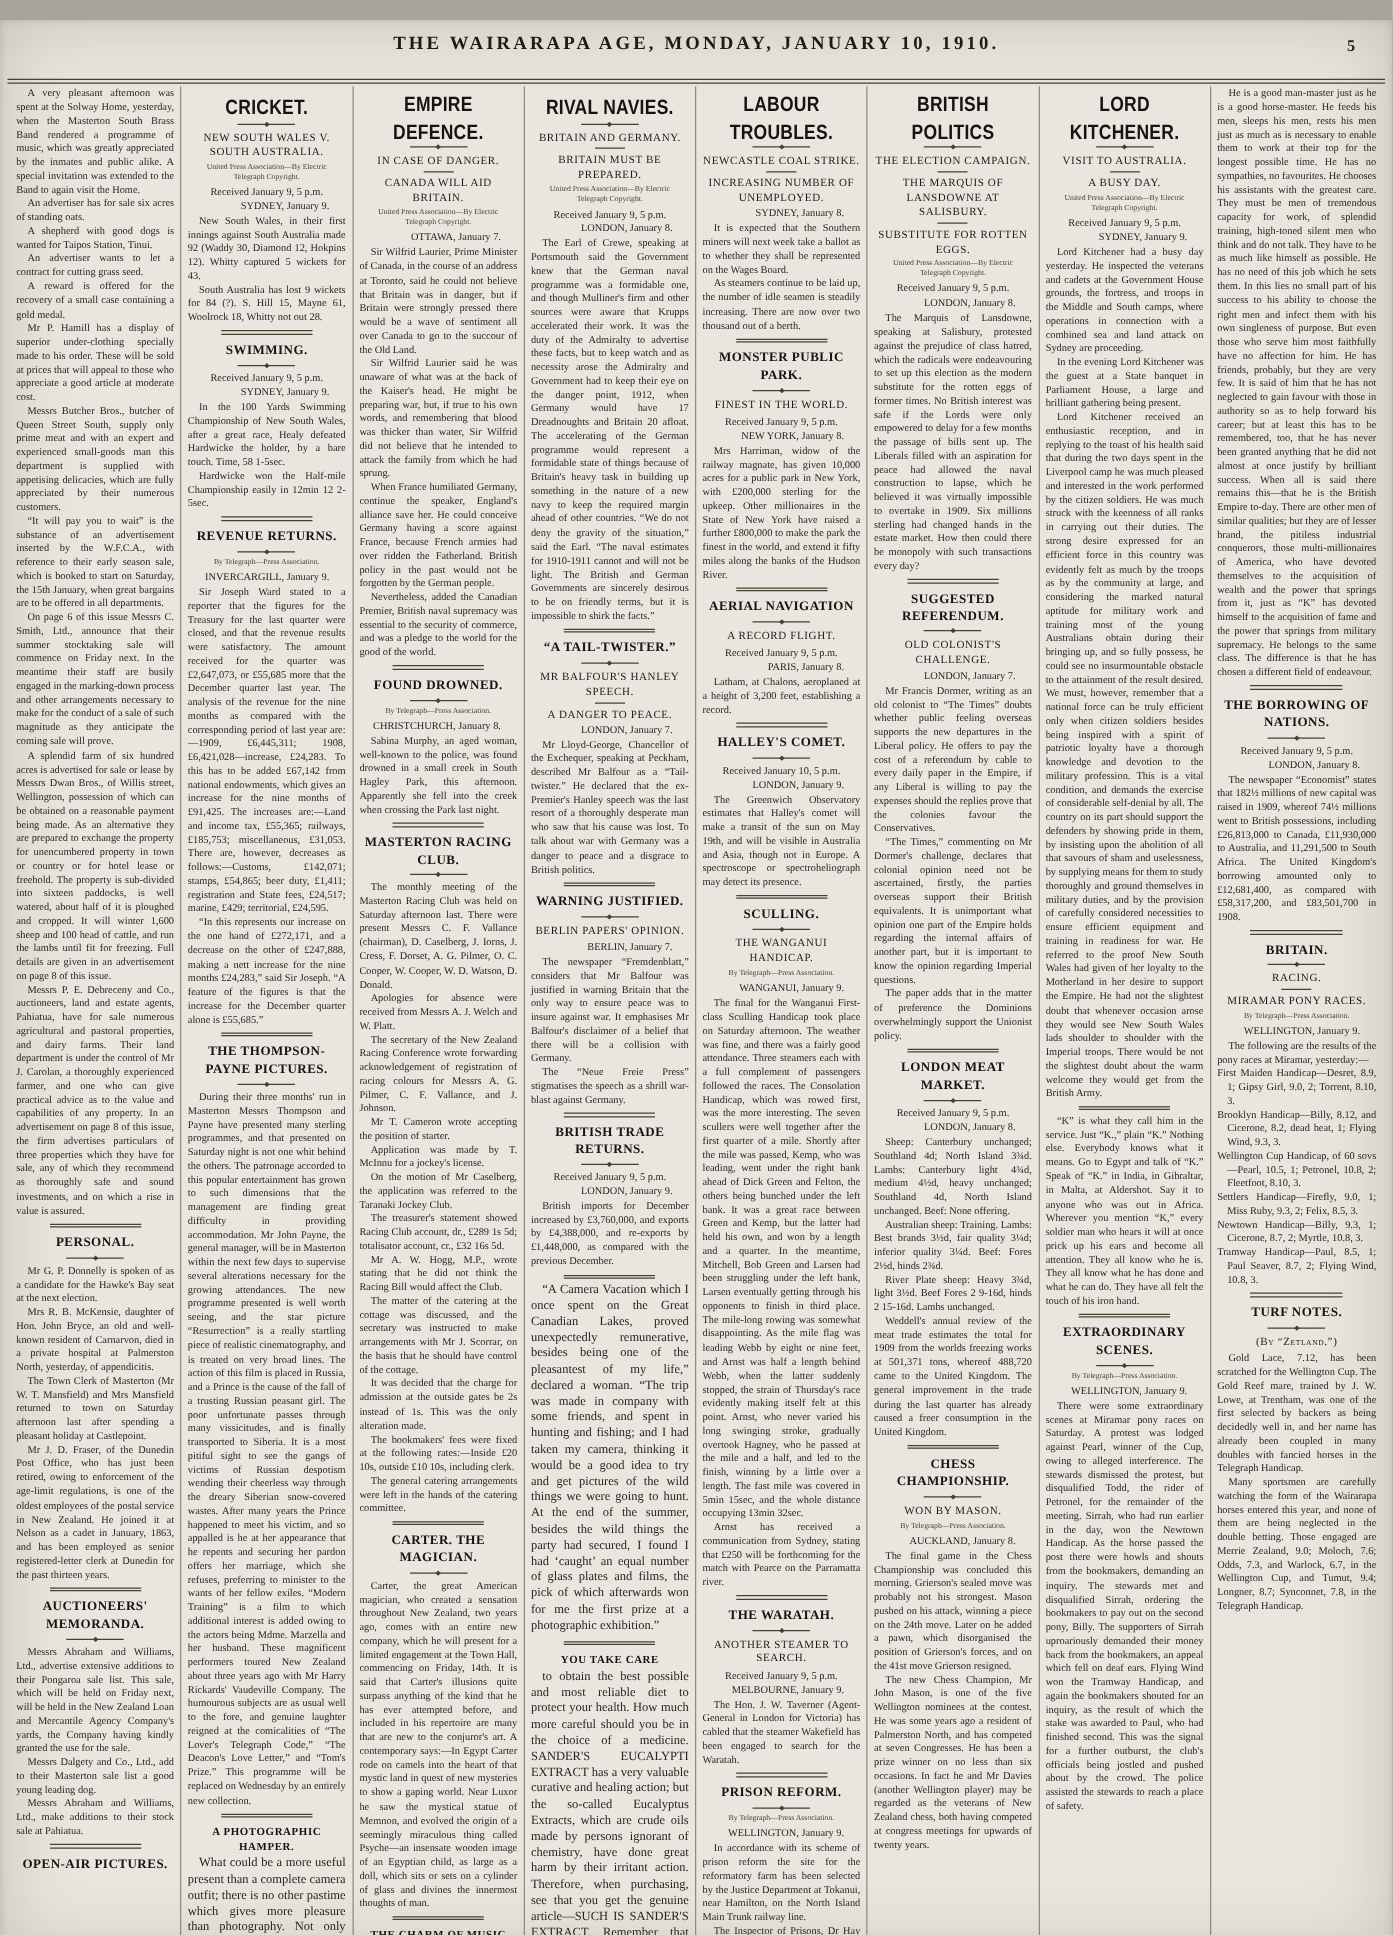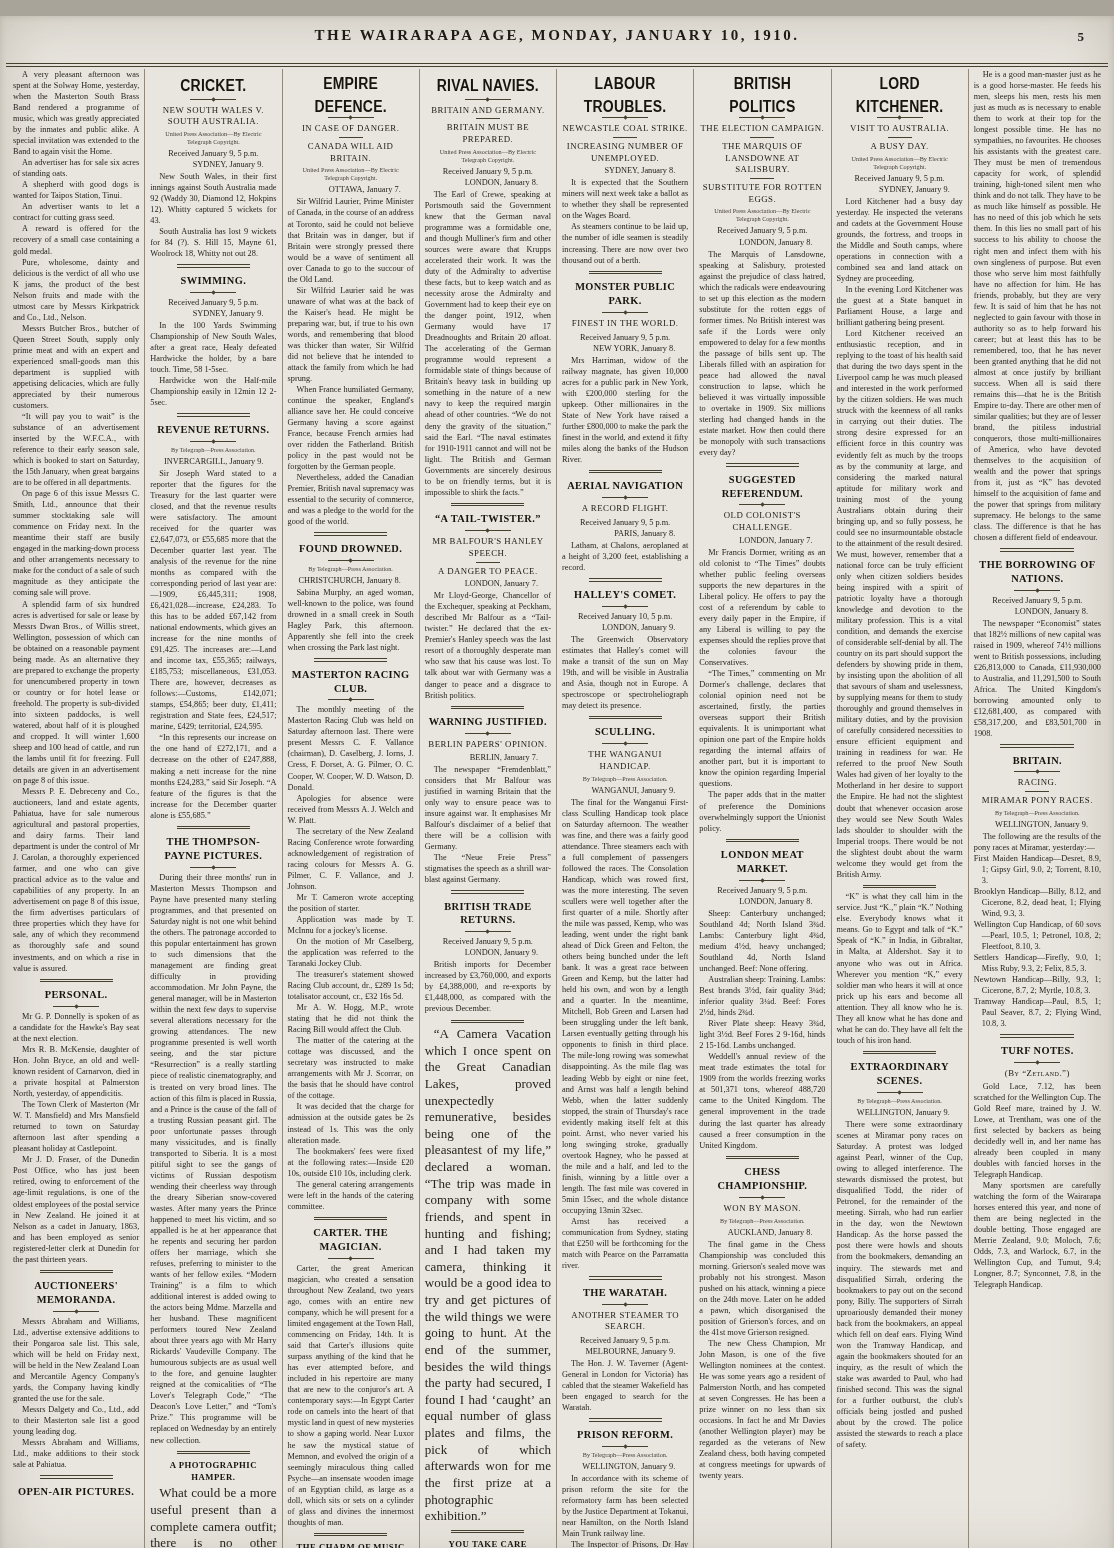--- a/index.html
+++ b/index.html
@@ -15,21 +15,21 @@
   .col:last-child{border-right:none;}
   .h-major{font-family:"Liberation Sans","DejaVu Sans",sans-serif;font-weight:bold;font-size:14px;
            text-align:center;margin:7px 0 2px 0;letter-spacing:.2px;transform:scaleY(1.18);color:#17140f;}
   .h-serif{font-size:10.4px;font-weight:bold;text-align:center;margin:6px 0 2px 0;letter-spacing:.4px;color:#17140f;}
   .h-small{font-size:8.7px;font-weight:bold;text-align:center;margin:6px 0 2px 0;letter-spacing:.5px;color:#17140f;}
   .sub{font-size:8.8px;text-align:center;letter-spacing:.5px;margin:3px 0 1px 0;font-variant:small-caps;color:#1e1b16;}
   .byline{font-size:6.2px;text-align:center;line-height:1.3;margin:2px 4px;color:#433f36;}
   .received{font-size:8.3px;text-align:center;margin:2px 0 0 0;}
   .place{font-size:8.3px;text-align:right;padding-right:13px;margin:0 0 1px 0;}
   p.body{margin:0;text-indent:9px;}
-  p.tiny{font-size:13px;line-height:1.28;}
+  p.tiny{font-size:10px;line-height:1.28;}
   p.result{margin:0 0 0 8px;text-indent:-8px;}
   .orn{position:relative;width:46px;height:5px;margin:2px auto;}
   .orn::before{content:"";position:absolute;left:0;right:0;top:2px;border-top:1px solid #46412f;}
   .orn::after{content:"";position:absolute;left:50%;top:0;width:5px;height:5px;margin-left:-2.5px;
               background:#46412f;transform:rotate(45deg) scale(.62);}
   .art-rule{width:58%;margin:5px auto 3px auto;border-top:1px solid #46412f;border-bottom:1px solid #46412f;height:1.6px;}
   .sub-rule{width:24px;margin:2px auto 1px auto;border-top:1px solid #46412f;}
 </style>
 </head>
 <body>
@@ -41,21 +41,21 @@
   </div>
   <div class="head-rule"></div>
   <div class="columns" id="columns">
       <div class="col">
         <div class="article">
           <p class="body">A very pleasant afternoon was spent at the Solway Home, yesterday, when the Masterton South Brass Band rendered a programme of music, which was greatly appreciated by the inmates and public alike. A special invitation was extended to the Band to again visit the Home.</p>
           <p class="body">An advertiser has for sale six acres of standing oats.</p>
           <p class="body">A shepherd with good dogs is wanted for Taipos Station, Tinui.</p>
           <p class="body">An advertiser wants to let a contract for cutting grass seed.</p>
           <p class="body">A reward is offered for the recovery of a small case containing a gold medal.</p>
-          <p class="body">Pure, wholesome, dainty and delicious is the verdict of all who use K jams, the product of the best Nelson fruits and made with the utmost care by Messrs Kirkpatrick and Co., Ltd., Nelson.</p>
+          <p class="body">Mr P. Hamill has a display of superior under-clothing specially made to his order. These will be sold at prices that will appeal to those who appreciate a good article at moderate cost.</p>
           <p class="body">Messrs Butcher Bros., butcher of Queen Street South, supply only prime meat and with an expert and experienced small-goods man this department is supplied with appetising delicacies, which are fully appreciated by their numerous customers.</p>
           <p class="body">“It will pay you to wait” is the substance of an advertisement inserted by the W.F.C.A., with reference to their early season sale, which is booked to start on Saturday, the 15th January, when great bargains are to be offered in all departments.</p>
           <p class="body">On page 6 of this issue Messrs C. Smith, Ltd., announce that their summer stocktaking sale will commence on Friday next. In the meantime their staff are busily engaged in the marking-down process and other arrangements necessary to make for the conduct of a sale of such magnitude as they anticipate the coming sale will prove.</p>
           <p class="body">A splendid farm of six hundred acres is advertised for sale or lease by Messrs Dwan Bros., of Willis street, Wellington, possession of which can be obtained on a reasonable payment being made. As an alternative they are prepared to exchange the property for unencumbered property in town or country or for hotel lease or freehold. The property is sub-divided into sixteen paddocks, is well watered, about half of it is ploughed and cropped. It will winter 1,600 sheep and 100 head of cattle, and run the lambs until fit for freezing. Full details are given in an advertisement on page 8 of this issue.</p>
           <p class="body">Messrs P. E. Debreceny and Co., auctioneers, land and estate agents, Pahiatua, have for sale numerous agricultural and pastoral properties, and dairy farms. Their land department is under the control of Mr J. Carolan, a thoroughly experienced farmer, and one who can give practical advice as to the value and capabilities of any property. In an advertisement on page 8 of this issue, the firm advertises particulars of three properties which they have for sale, any of which they recommend as thoroughly safe and sound investments, and on which a rise in value is assured.</p>
         </div>
         <div class="art-rule"></div>
         <div class="article">
           <div class="h-serif">PERSONAL.</div>
           <div class="orn"></div>

